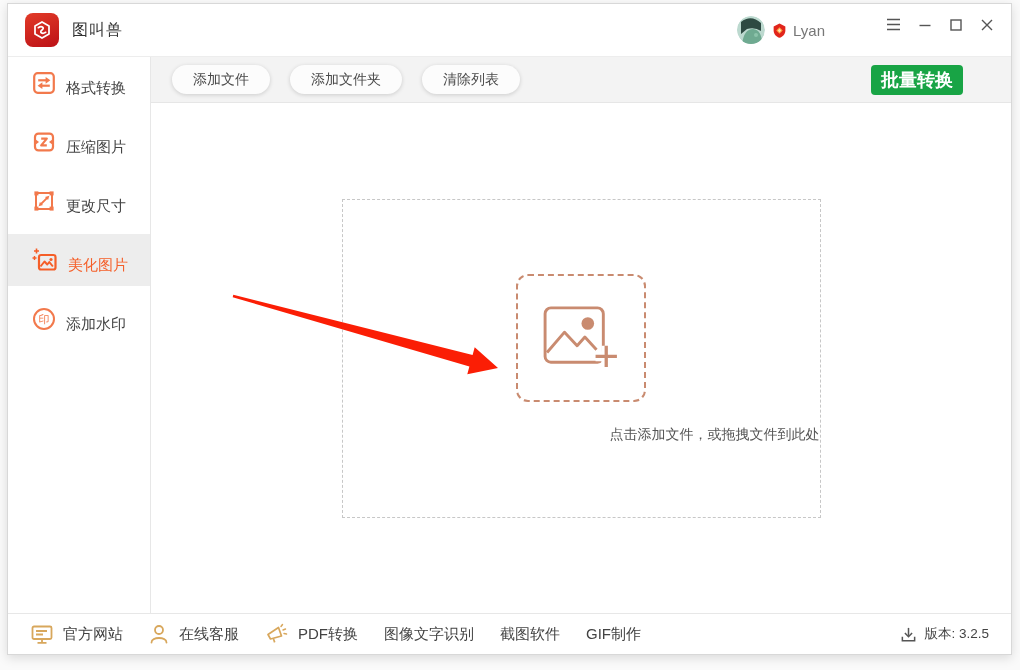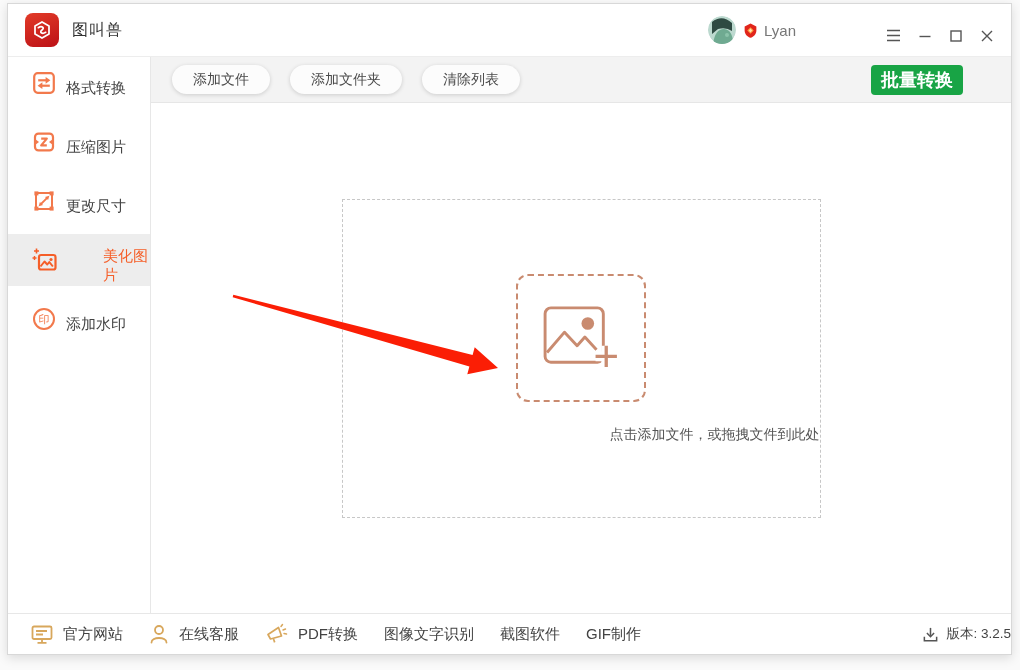--- a/index.html
+++ b/index.html
@@ -4,33 +4,33 @@
 <style>
   html,body{margin:0;padding:0;background:#fafafa;width:1020px;height:670px;
     font-family:"Liberation Sans","DejaVu Sans",sans-serif;-webkit-font-smoothing:antialiased;}
   .window{position:absolute;left:7px;top:3px;width:1003px;height:650px;background:#fff;
     border:1px solid #d8d8d8;box-shadow:0 3px 10px rgba(0,0,0,.13);overflow:hidden;}
   
   .titlebar{height:52px;border-bottom:1px solid #ededed;display:flex;align-items:center;background:#fff;}
   .logo{width:34px;height:34px;border-radius:8px;margin-left:17px;
     background:linear-gradient(160deg,#e23b28,#bc1117);display:flex;align-items:center;justify-content:center;}
   .app-title{font-size:16px;color:#333;margin-left:13px;letter-spacing:1px;}
-  .tb-right{margin-left:auto;display:flex;align-items:flex-end;gap:29px;}
+  .tb-right{margin-left:auto;display:flex;align-items:flex-start;}
   .avatar{width:28px;height:28px;border-radius:50%;overflow:hidden;flex:0 0 auto;}
   .vip{margin-left:6px;display:flex;}
   .uname{font-size:15px;color:#777;margin-left:5px;}
   .winctrl{display:flex;align-items:center;gap:14px;margin-left:60px;margin-right:16px;}
   .winctrl .wbtn{width:17px;height:17px;display:flex;align-items:center;justify-content:center;cursor:pointer;}
   
   .appbody{display:flex;height:556px;}
   .sidebar{width:142px;border-right:1px solid #e7e7e7;background:#fff;flex:0 0 auto;}
   .side-item{height:52px;margin-bottom:7px;display:flex;align-items:center;cursor:pointer;}
   .side-item .sicon{margin-left:24px;display:flex;}
   .side-item .slabel{font-size:15px;color:#434343;margin-left:10px;margin-top:11px;}
-  .side-item.active{background:#ededed;gap:35px;}
+  .side-item.active{background:#ededed;}
   .side-item.active .slabel{color:#f55e28;}
   .main{flex:1;display:flex;flex-direction:column;min-width:0;}
   .toolbar{height:45px;background:#f3f3f3;border-bottom:1px solid #e6e6e6;display:flex;align-items:center;}
   .pill{height:29px;padding:0 21px;margin-left:20px;border:none;border-radius:15px;background:#fcfcfc;
     box-shadow:0 1px 4px rgba(0,0,0,.16);font-size:14px;color:#4a4a4a;cursor:pointer;
     font-family:inherit;display:flex;align-items:center;}
   .pill:first-child{margin-left:21px;}
   .convert-btn{margin-left:auto;margin-right:48px;height:30px;width:92px;border:none;border-radius:4px;
     background:#18a445;color:#fff;font-size:18px;font-weight:bold;cursor:pointer;font-family:inherit;}
   .content{flex:1;background:#fff;position:relative;}
@@ -38,21 +38,21 @@
   .drop-box{width:126px;height:124px;margin:74px auto 0;border:2px dashed #c98b70;border-radius:12px;
     display:flex;align-items:center;justify-content:center;cursor:pointer;}
   .drop-hint{margin-top:24px;text-align:right;font-size:14px;color:#555;}
   .annot-arrow{position:absolute;left:228px;top:286px;pointer-events:none;}
   
   .footer{height:40px;border-top:1px solid #e7e7e7;background:#fff;display:flex;align-items:center;}
   .flink{display:flex;align-items:center;margin-left:26px;cursor:pointer;}
   .flink:first-child{margin-left:23px;}
   .flink .ficon{display:flex;margin-right:10px;}
   .flink .flabel{font-size:15px;color:#434343;}
-  .fversion{margin-left:auto;display:flex;align-items:center;cursor:pointer;}
+  .fversion{margin-left:auto;margin-right:22px;display:flex;align-items:center;cursor:pointer;}
   .fversion .flabel{font-size:13.5px;color:#434343;margin-left:7px;}
 </style>
 </head>
 <body>
 
 <div class="window">
 
   <div class="titlebar">
     <div class="logo">
       <svg width="24" height="24" viewBox="0 0 36 36" fill="none">

